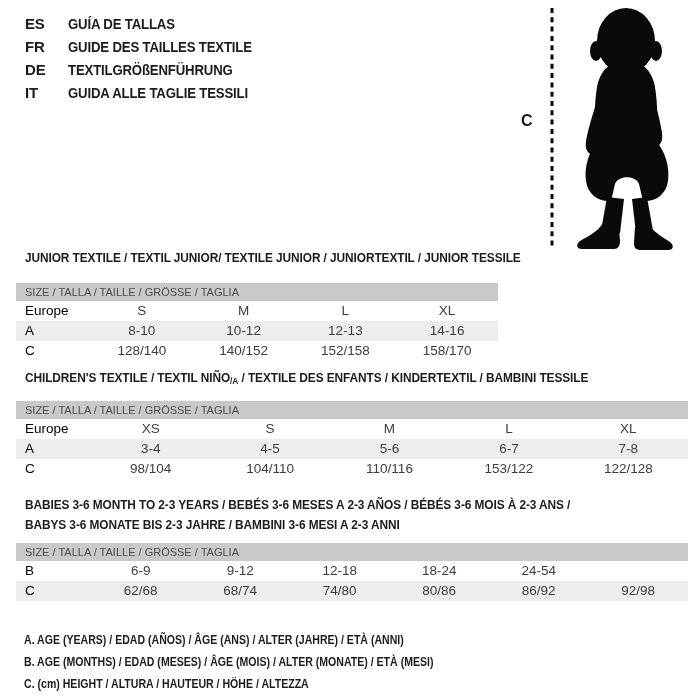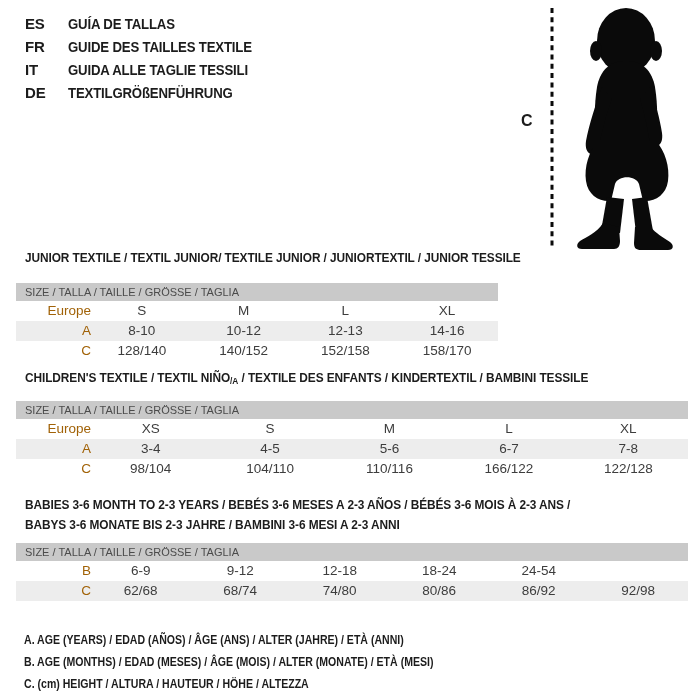--- a/index.html
+++ b/index.html
@@ -30,21 +30,21 @@
   .tbl { position:absolute; left:16px; font-size:13.5px; }
   .tbl-junior { top:283px; width:482px; }
   .tbl-children { top:401px; width:672px; }
   .tbl-babies { top:543px; width:672px; }
   .tbl-head { height:18px; line-height:18px; background:#c9c9c9; color:#4b4b4b; padding-left:9px; font-size:11px; }
   .trow { display:grid; height:20px; line-height:20px; color:#3d3d3d; }
   .cols4 { grid-template-columns:75px repeat(4,1fr); }
   .cols5 { grid-template-columns:75px repeat(5,1fr); }
   .cols6 { grid-template-columns:75px repeat(6,1fr); }
   .trow.alt { background:#ededed; }
-  .cl { padding-left:9px; color:#a16207;text-align:right; }
+  .cl { padding-left:9px; color:#000000; }
   .cv { text-align:center; }
 
   
   .notes { position:absolute; left:24px; top:629px; }
   .note-line { height:22px; line-height:22px; font-weight:bold; font-size:12px; white-space:nowrap; }
 </style>
 </head>
 <body>
 
 <div class="canvas">
@@ -52,26 +52,26 @@
   <div class="lang-list">
     <div class="lang-row">
       <span class="lang-code">ES</span>
       <span class="cond">GUÍA DE TALLAS</span>
     </div>
     <div class="lang-row">
       <span class="lang-code">FR</span>
       <span class="cond">GUIDE DES TAILLES TEXTILE</span>
     </div>
     <div class="lang-row">
+      <span class="lang-code">DE</span>
+      <span class="cond">TEXTILGRÖßENFÜHRUNG</span>
+    </div>
+    <div class="lang-row">
       <span class="lang-code">IT</span>
       <span class="cond">GUIDA ALLE TAGLIE TESSILI</span>
-    </div>
-    <div class="lang-row">
-      <span class="lang-code">DE</span>
-      <span class="cond">TEXTILGRÖßENFÜHRUNG</span>
     </div>
   </div>
 
   <svg class="meas-line" width="4" height="240">
     <line x1="2" y1="0" x2="2" y2="240" stroke="#0a0a0a" stroke-width="3" stroke-dasharray="5,4.3"></line>
   </svg>
   <span class="meas-label">C</span>
   <svg class="baby" width="140" height="248" viewBox="0 0 140 248">
     <g fill="#0a0a0a">
       <ellipse cx="70" cy="36" rx="29" ry="33"></ellipse>
@@ -139,21 +139,21 @@
       <div class="cv">4-5</div>
       <div class="cv">5-6</div>
       <div class="cv">6-7</div>
       <div class="cv">7-8</div>
     </div>
     <div class="trow cols5">
       <div class="cl">C</div>
       <div class="cv">98/104</div>
       <div class="cv">104/110</div>
       <div class="cv">110/116</div>
-      <div class="cv">166/122</div>
+      <div class="cv">153/122</div>
       <div class="cv">122/128</div>
     </div>
   </div>
 
   <div class="tbl-title t-babies-title">
     <div><span class="cond">BABIES 3-6 MONTH TO 2-3 YEARS / BEBÉS 3-6 MESES A 2-3 AÑOS / BÉBÉS 3-6 MOIS À 2-3 ANS /</span></div>
     <div><span class="cond">BABYS 3-6 MONATE BIS 2-3 JAHRE / BAMBINI 3-6 MESI A 2-3 ANNI</span></div>
   </div>
   <div class="tbl tbl-babies">
     <div class="tbl-head">

